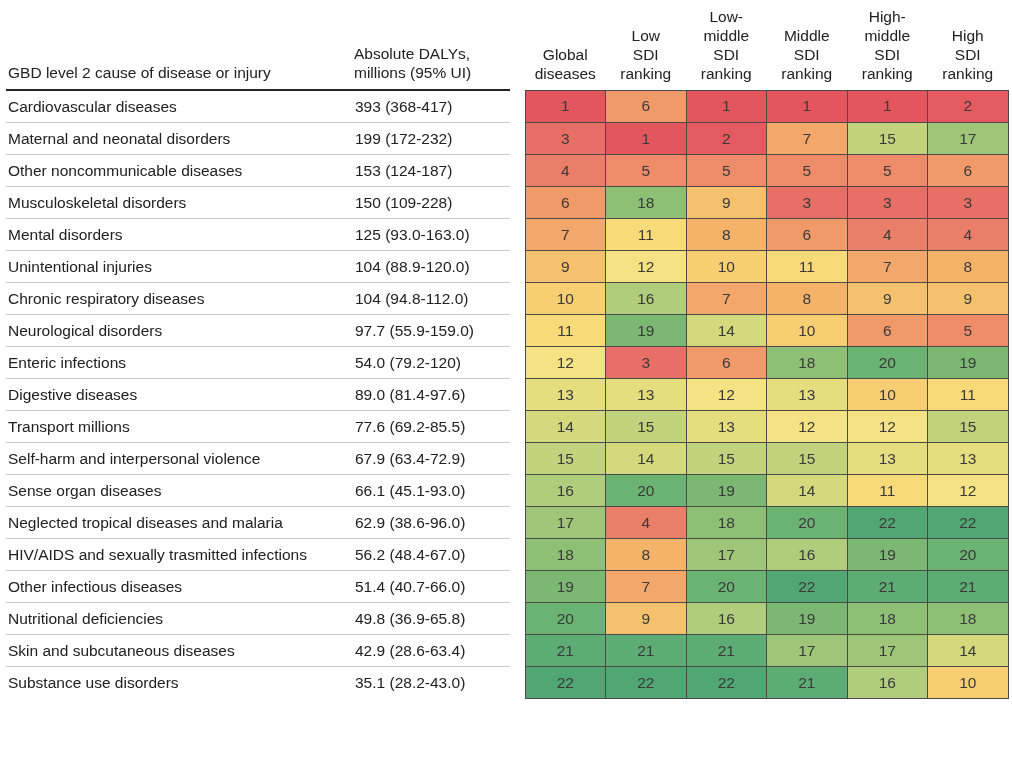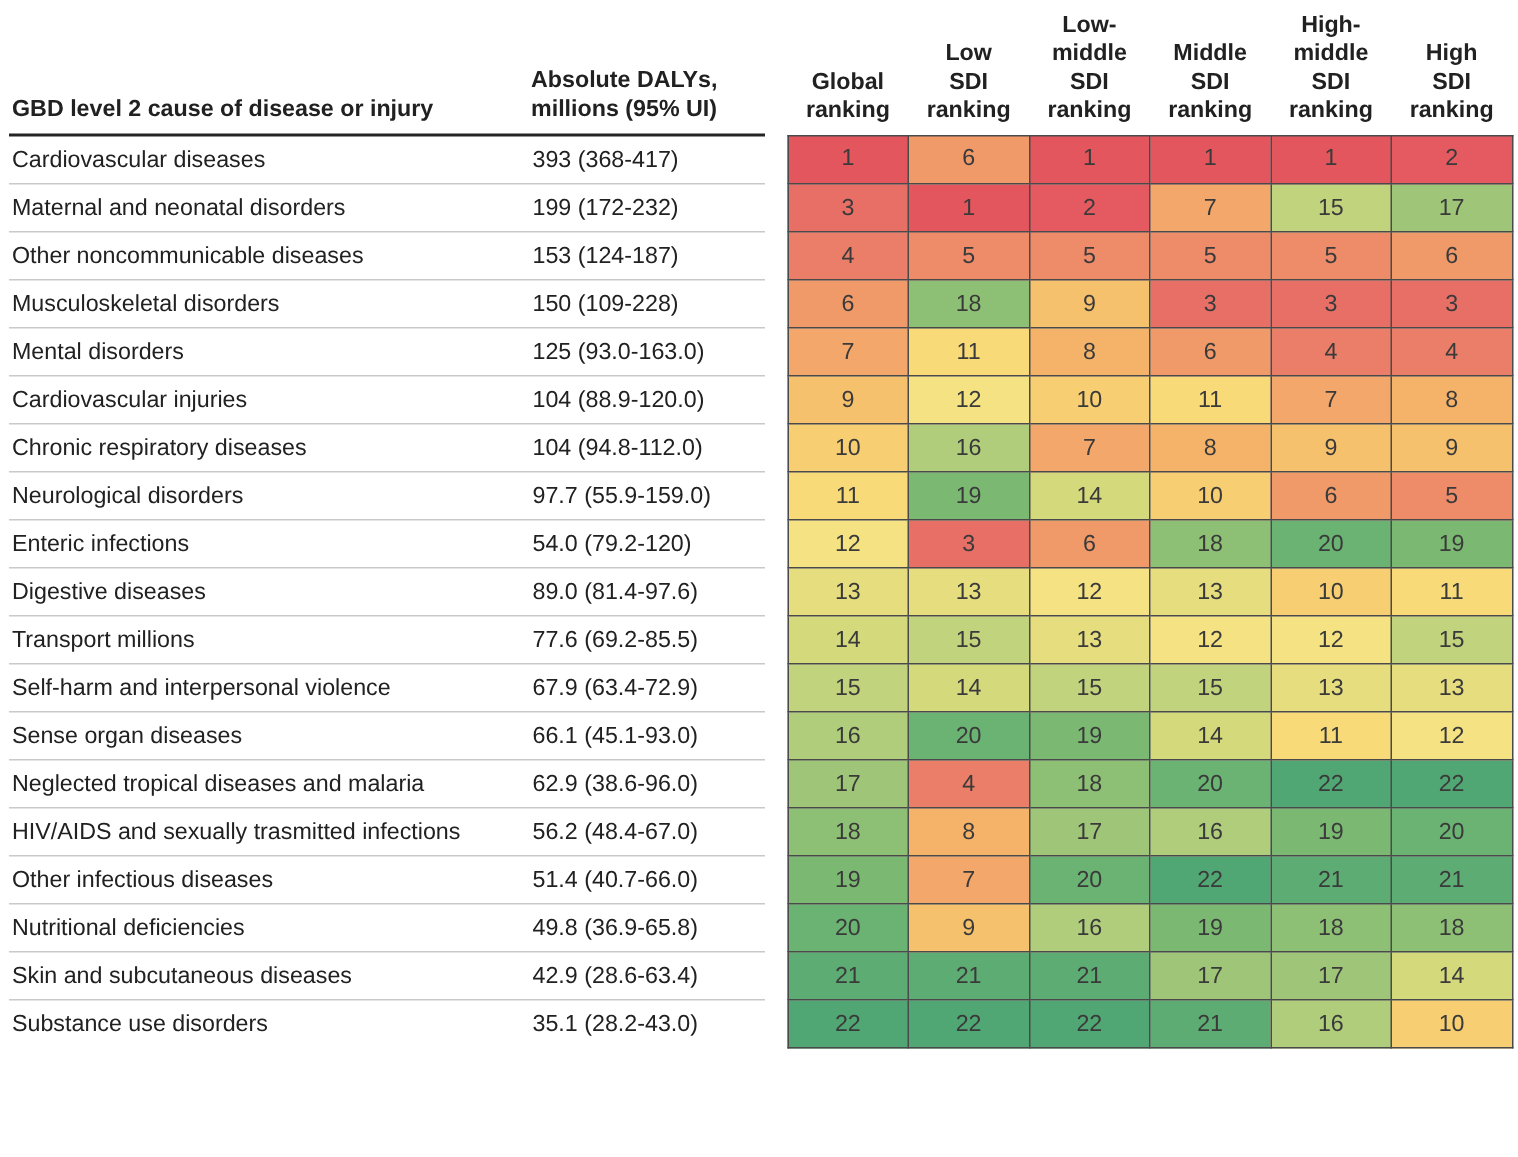--- a/index.html
+++ b/index.html
@@ -17,21 +17,21 @@
     table-layout:fixed;
     width:1002px;
   }
   col.c-cause{width:348px;}
   col.c-dalys{width:156px;}
   col.c-spacer{width:15px;}
   col.c-rank{width:80.5px;}
 
   thead tr{height:88px;}
   th{
-    font-weight:700;
+    font-weight:400;
     font-size:15.5px;
     vertical-align:bottom;
     padding:0 0 6px 0;
     line-height:1.22;
   }
   th.cause{text-align:left;padding-left:2px;border-bottom:2px solid #242424;}
   th.dalys{text-align:left;border-bottom:2px solid #242424;white-space:pre-line;}
   th.spacer{border:none;}
   th.rank-h{text-align:center;white-space:pre-line;}
 
@@ -63,21 +63,21 @@
         <col class="c-rank">
         <col class="c-rank">
     </colgroup>
     <thead>
       <tr>
         <th class="cause">GBD level 2 cause of disease or injury</th>
         <th class="dalys">Absolute DALYs,
 millions (95% UI)</th>
         <th class="spacer"></th>
         <th class="rank-h">Global
-ranking</th>
+diseases</th>
         <th class="rank-h">Low
 SDI
 ranking</th>
         <th class="rank-h">Low-
 middle
 SDI
 ranking</th>
         <th class="rank-h">Middle
 SDI
 ranking</th>
@@ -140,21 +140,21 @@
           <td class="dalys">125 (93.0-163.0)</td>
           <td class="spacer"></td>
           <td class="rank" style="background: rgb(243, 167, 106);">7</td>
           <td class="rank" style="background: rgb(248, 219, 120);">11</td>
           <td class="rank" style="background: rgb(245, 179, 106);">8</td>
           <td class="rank" style="background: rgb(241, 154, 105);">6</td>
           <td class="rank" style="background: rgb(235, 126, 104);">4</td>
           <td class="rank" style="background: rgb(235, 126, 104);">4</td>
         </tr>
         <tr>
-          <td class="cause">Cardiovascular injuries</td>
+          <td class="cause">Unintentional injuries</td>
           <td class="dalys">104 (88.9-120.0)</td>
           <td class="spacer"></td>
           <td class="rank" style="background: rgb(246, 193, 108);">9</td>
           <td class="rank" style="background: rgb(245, 226, 131);">12</td>
           <td class="rank" style="background: rgb(247, 206, 113);">10</td>
           <td class="rank" style="background: rgb(248, 219, 120);">11</td>
           <td class="rank" style="background: rgb(243, 167, 106);">7</td>
           <td class="rank" style="background: rgb(245, 179, 106);">8</td>
         </tr>
         <tr>

